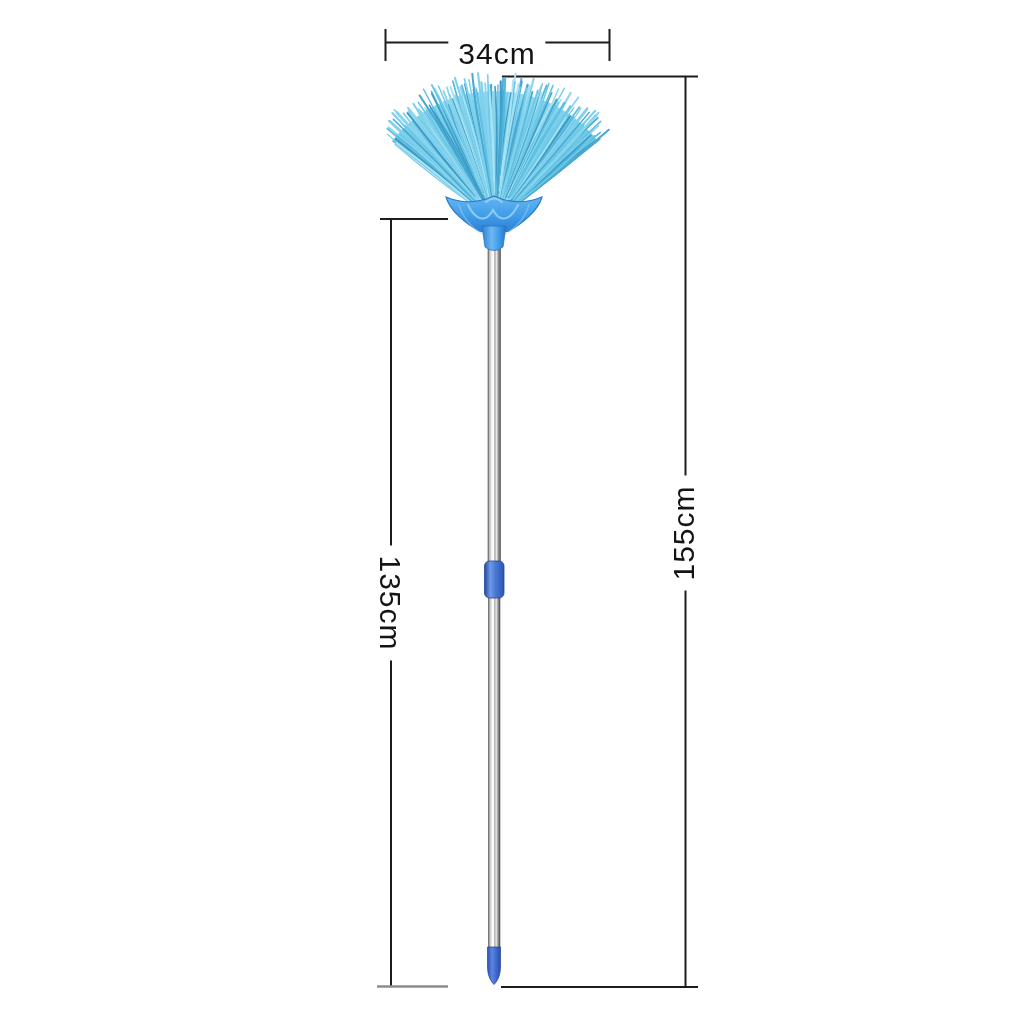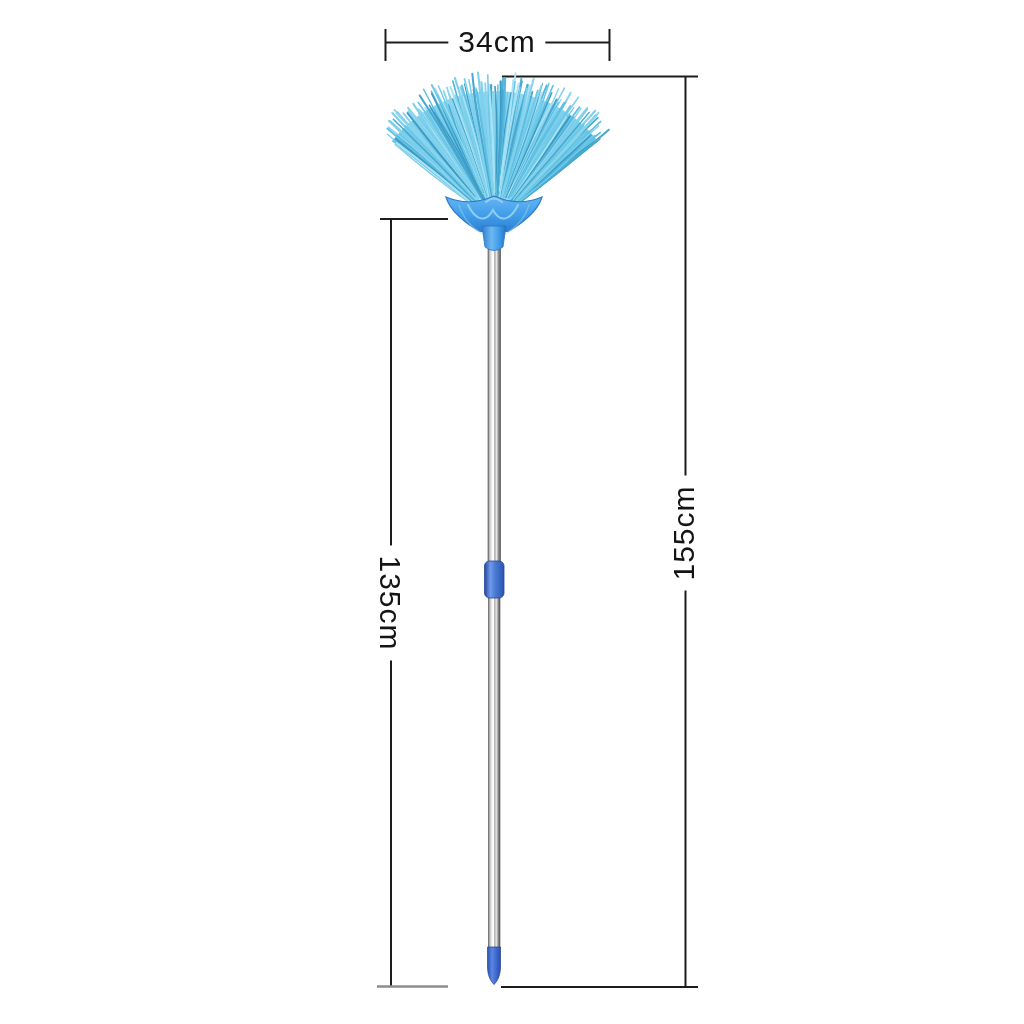--- a/index.html
+++ b/index.html
@@ -5,21 +5,21 @@
   html,body{margin:0;padding:0;background:#ffffff;}
   .canvas{
     position:relative;width:1024px;height:1024px;overflow:hidden;
     background:#ffffff;font-family:"Liberation Sans", sans-serif;
   }
   .canvas svg{position:absolute;left:0;top:0;}
   .dim-label{
     position:absolute;font-size:30px;line-height:1.05;color:var(--c-label_text,#141414);
     background:#ffffff;padding:2px 10px;white-space:nowrap;letter-spacing:1px;
   }
-  .rot-none{transform:translate(-50%,-50%);}
+  .rot-none{transform:translate(-50%,-50%);margin-top:12px;}
   .rot-ccw{transform:translate(-50%,-50%) rotate(-90deg);}
   .rot-cw{transform:translate(-50%,-50%) rotate(90deg);}
   .dline{stroke:var(--c-dimension_line,#1c1c1c);stroke-width:2;}
   .dline-gray{stroke:var(--c-dimension_line_secondary,#8c8c8c);stroke-width:2.4;}
 </style>
 </head>
 <body>
 
 <div class="canvas">
 

